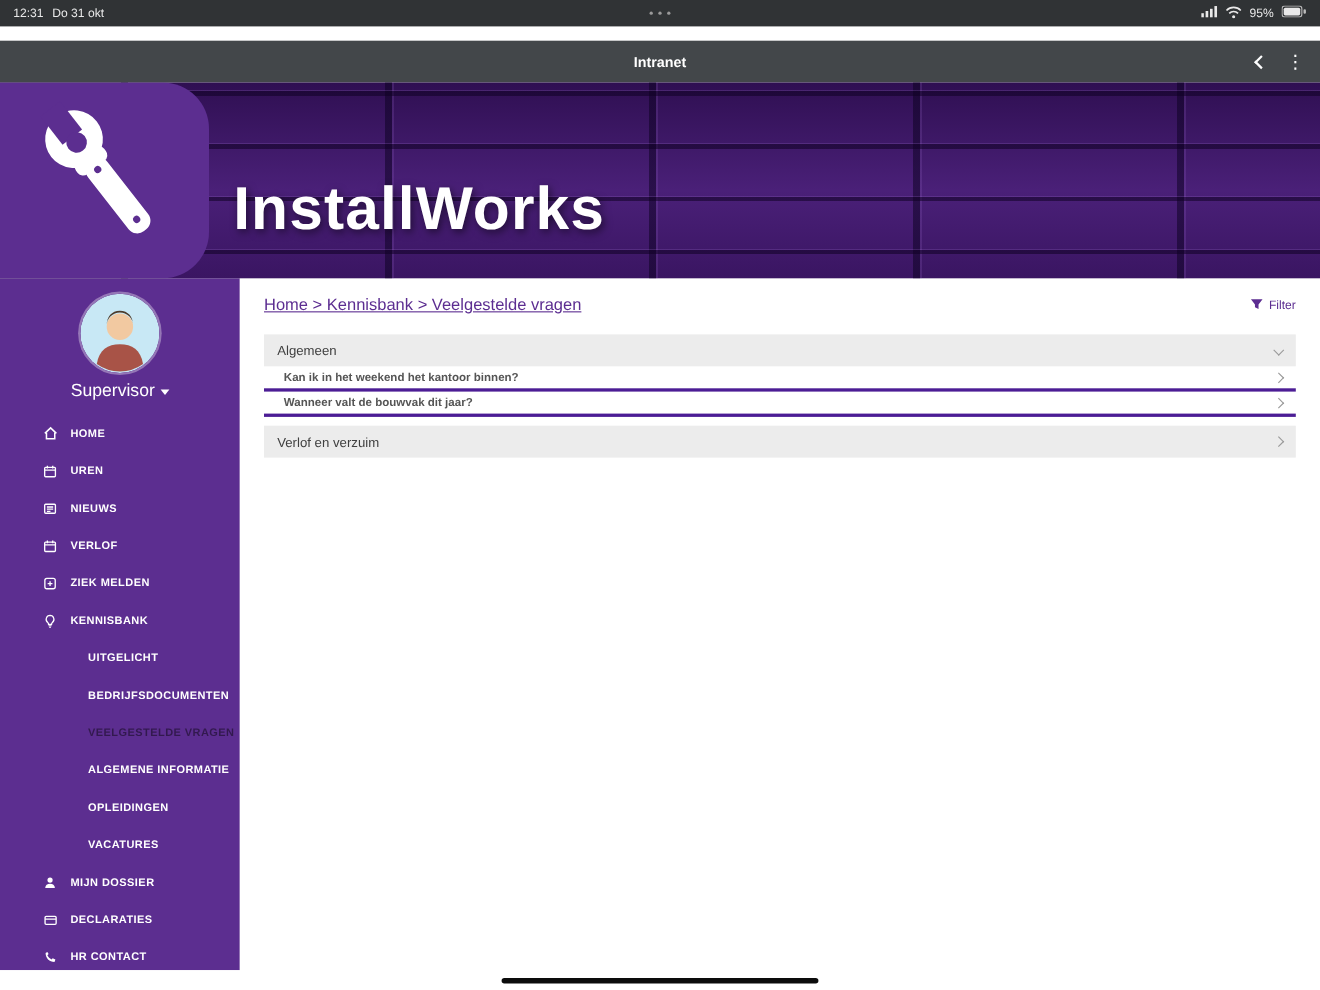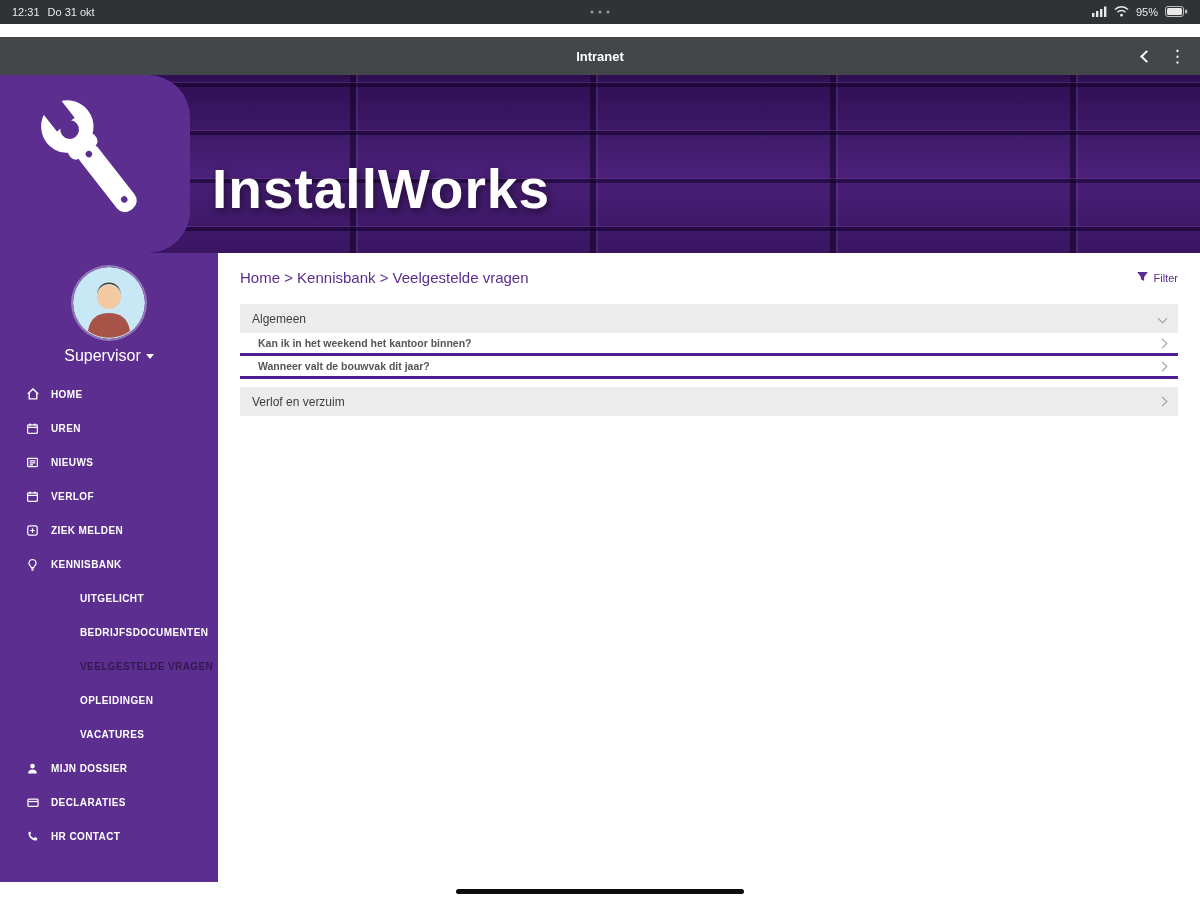--- a/index.html
+++ b/index.html
@@ -44,31 +44,31 @@
   .sidebar { width:218px; flex:0 0 218px; background:#5c2e90; overflow:hidden; }
   .profile { text-align:center; padding-top:14px; }
   .avatar { width:72px; height:72px; margin:0 auto; border-radius:50%;
     overflow:hidden; box-shadow:0 0 0 2px rgba(255,255,255,.35); }
   .profile-name { color:#fff; font-size:16px; margin-top:8px; display:flex;
     align-items:center; justify-content:center; gap:5px; cursor:pointer; }
   .caret { width:0; height:0; border-left:4px solid transparent;
     border-right:4px solid transparent; border-top:5px solid #fff; display:inline-block; }
   .menu { margin-top:12px; }
   .menu-item { height:34px; display:flex; align-items:center; gap:11px;
-    padding-left:26px; cursor:pointer; }
+    padding-left:39px; cursor:pointer; }
   .menu-item.sub { padding-left:80px; }
   .mi-icon { width:14px; height:14px; display:flex; align-items:center; }
   .mi-label { font-size:10px; font-weight:bold; letter-spacing:.4px; color:#fff;
     text-transform:uppercase; }
   .menu-item.active .mi-label { color:rgba(0,0,0,.45); }
 
   
   .main { flex:1 1 auto; background:#fff; padding:16px 22px 0 22px; min-width:0; }
   .main-top { display:flex; align-items:center; justify-content:space-between; }
-  .breadcrumb { color:#5c2d91; font-size:15px; }
+  .breadcrumb { color:#5c2d91; font-size:15px;text-decoration:underline; }
   .filter { display:flex; align-items:center; gap:5px; color:#5c2d91;
     font-size:11px; cursor:pointer; }
   .faq { margin-top:18px; }
   .faq-header { background:#ececec; color:#404040; font-size:12px; height:29px;
     display:flex; align-items:center; justify-content:space-between;
     padding:0 12px; cursor:pointer; }
   .faq-header + .faq-header, .faq-question + .faq-header { margin-top:8px; }
   .faq-question { height:23px; display:flex; align-items:center;
     justify-content:space-between; padding:0 12px 0 18px; font-size:10.5px;
     font-weight:bold; color:#555; border-bottom:3px solid #4c1d95; cursor:pointer; }
@@ -226,20 +226,23 @@
           <div class="menu-item sub">
             <span class="mi-label">UITGELICHT</span>
           </div>
           <div class="menu-item sub">
             <span class="mi-label">BEDRIJFSDOCUMENTEN</span>
           </div>
           <div class="menu-item sub active">
             <span class="mi-label">VEELGESTELDE VRAGEN</span>
           </div>
           <div class="menu-item sub">
+            <span class="mi-label">ALGEMENE INFORMATIE</span>
+          </div>
+          <div class="menu-item sub">
             <span class="mi-label">OPLEIDINGEN</span>
           </div>
           <div class="menu-item sub">
             <span class="mi-label">VACATURES</span>
           </div>
           <div class="menu-item">
             <span class="mi-icon">
               <svg width="13" height="13" viewBox="0 0 16 16">
                 <circle cx="8" cy="5" r="2.9" fill="#fff"></circle>
                 <path d="M2.6 14 c0-3.2 2.4-4.8 5.4-4.8 s5.4 1.6 5.4 4.8 z" fill="#fff"></path>

